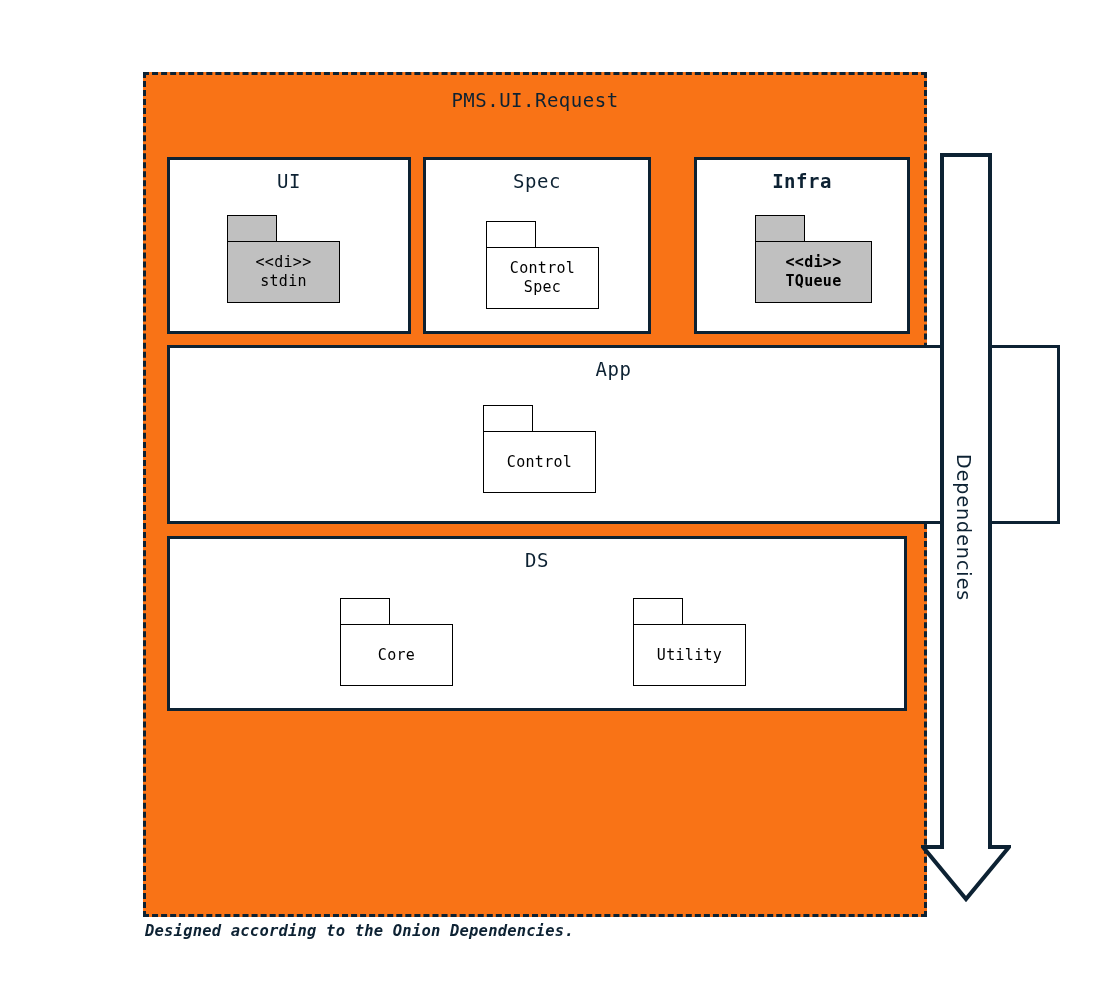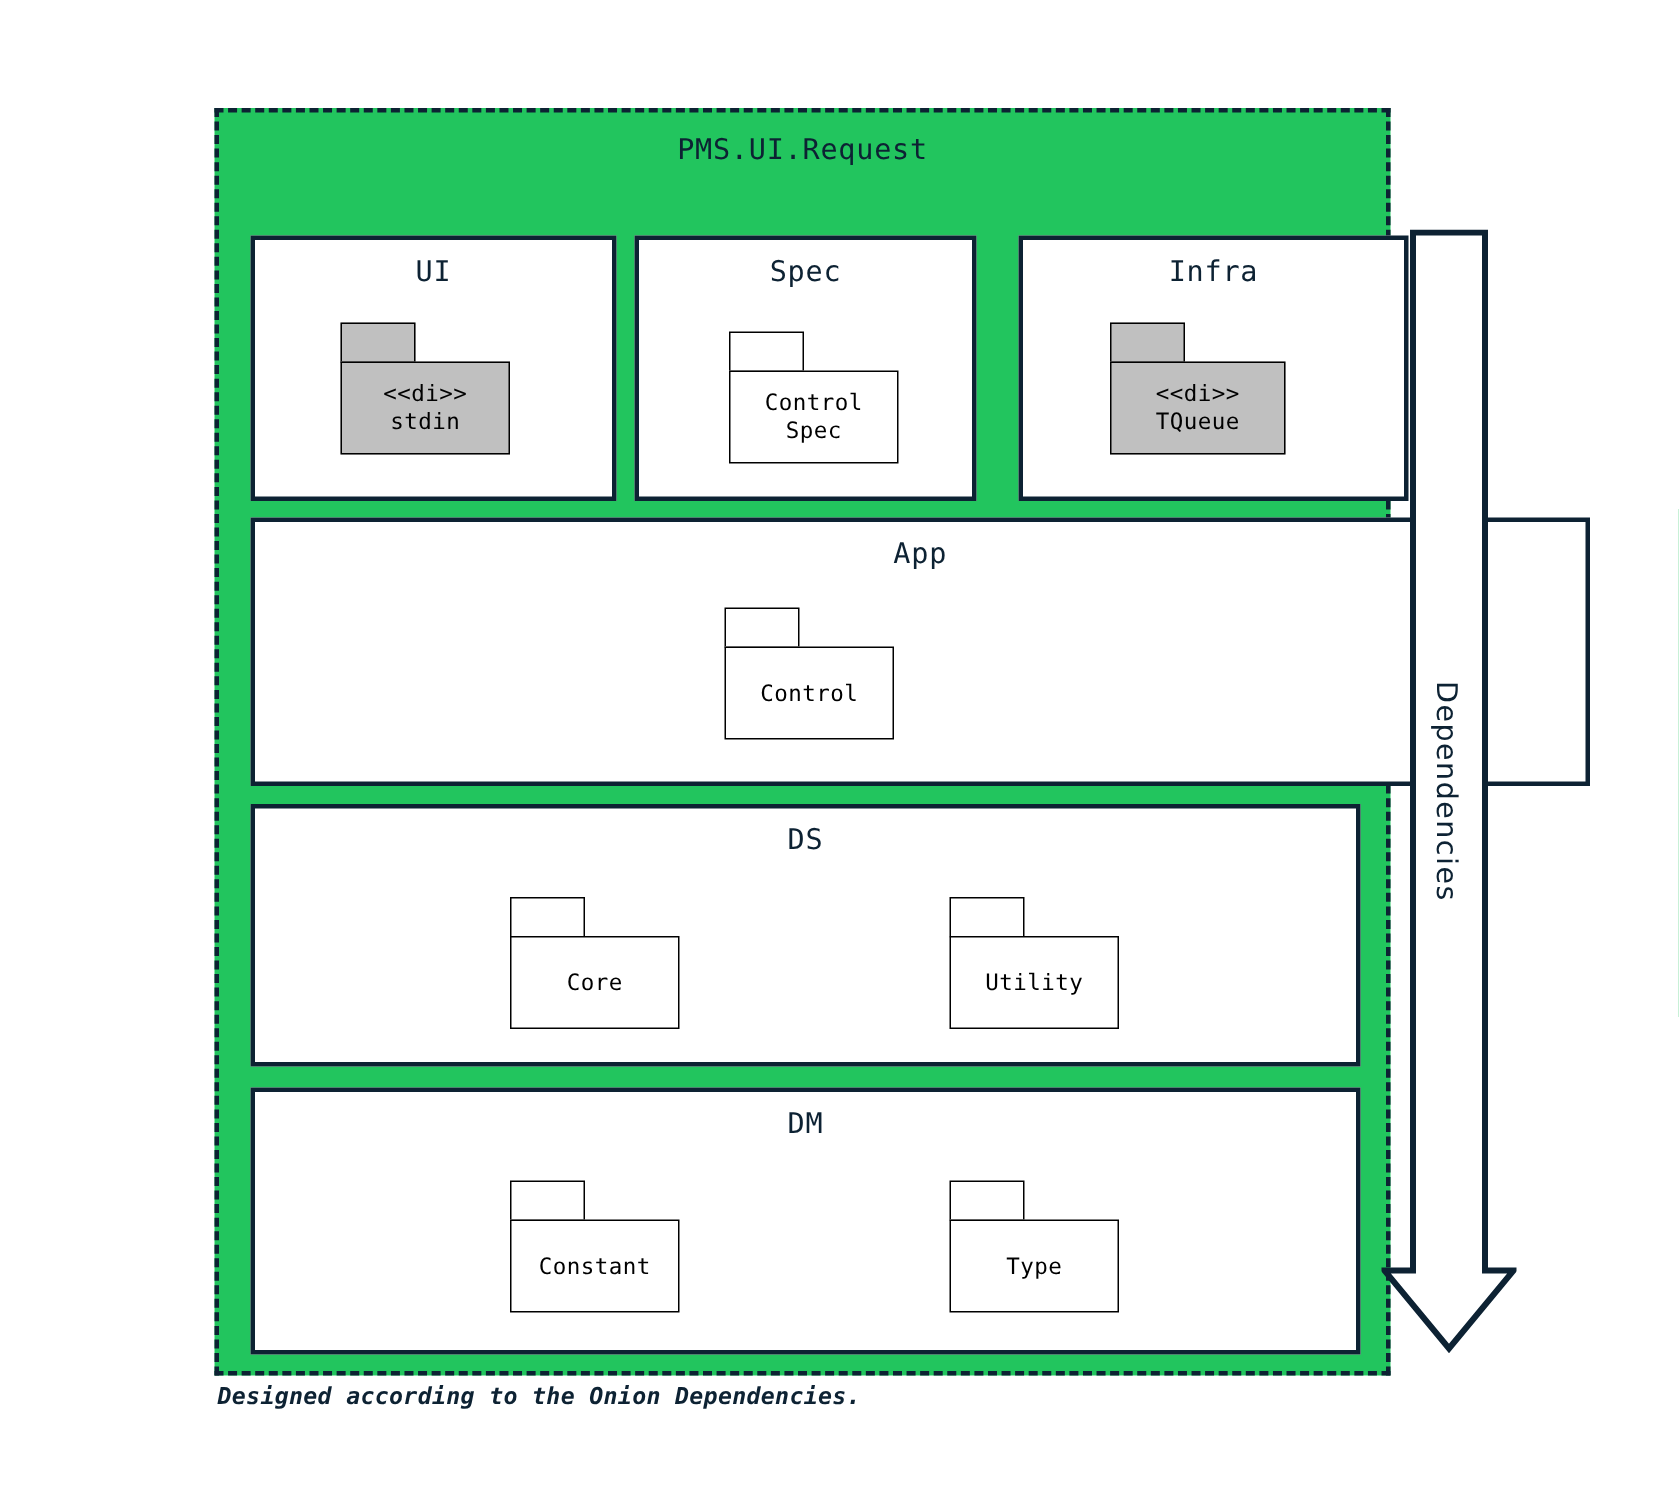--- a/index.html
+++ b/index.html
@@ -18,21 +18,21 @@
 
   
   #system-boundary {
     position: absolute;
     left: 143px;
     top: 72px;
     width: 784px;
     height: 845px;
     border: 3px dashed #0d2233;
     box-sizing: border-box;
-    background: #22c55e;
+    background: #f97316;
   }
   #system-title {
     position: absolute;
     left: 0;
     top: 14px;
     width: 100%;
     text-align: center;
     font-size: 19px;
     letter-spacing: 0.5px;
     color: #0d2233;
@@ -185,21 +185,21 @@
     <div class="layer-title">Spec</div>
     <div class="package" id="pkg-controlspec" style="left:60px; top:61px;">
       <div class="pkg-tab"></div>
       <div class="pkg-body">
         <div class="pkg-label">Control</div>
         <div class="pkg-label">Spec</div>
       </div>
     </div>
   </div>
 
-  <div class="layer-box" id="layer-infra" style="left:533px; top:82px; width:260px; height:177px;">
+  <div class="layer-box" id="layer-infra" style="left:548px; top:82px; width:216px; height:177px;font-weight:bold;">
     <div class="layer-title">Infra</div>
     <div class="package di wide" id="pkg-tqueue" style="left:58px; top:55px;">
       <div class="pkg-tab"></div>
       <div class="pkg-body">
         <div class="pkg-stereotype">&lt;&lt;di&gt;&gt;</div>
         <div class="pkg-label">TQueue</div>
       </div>
     </div>
   </div>
 
@@ -222,35 +222,20 @@
       </div>
     </div>
     <div class="package" id="pkg-utility" style="left:463px; top:59px;">
       <div class="pkg-tab"></div>
       <div class="pkg-body">
         <div class="pkg-label">Utility</div>
       </div>
     </div>
   </div>
 
-  <div class="layer-box" id="layer-dm" style="left:21px; top:650px; width:740px; height:178px;">
-    <div class="layer-title">DM</div>
-    <div class="package" id="pkg-constant" style="left:170px; top:59px;">
-      <div class="pkg-tab"></div>
-      <div class="pkg-body">
-        <div class="pkg-label">Constant</div>
-      </div>
-    </div>
-    <div class="package" id="pkg-type" style="left:463px; top:59px;">
-      <div class="pkg-tab"></div>
-      <div class="pkg-body">
-        <div class="pkg-label">Type</div>
-      </div>
-    </div>
-  </div>
 
 </div>
 
 <div id="dependencies-arrow">
   <svg width="90" height="750" viewBox="0 0 90 750" xmlns="http://www.w3.org/2000/svg">
     <polygon points="21,2 69,2 69,694 88,694 45,746 2,694 21,694" fill="#ffffff" stroke="#0d2233" stroke-width="4" stroke-linejoin="miter"></polygon>
   </svg>
 </div>
 <div id="dependencies-label">
   <span>Dependencies</span>

